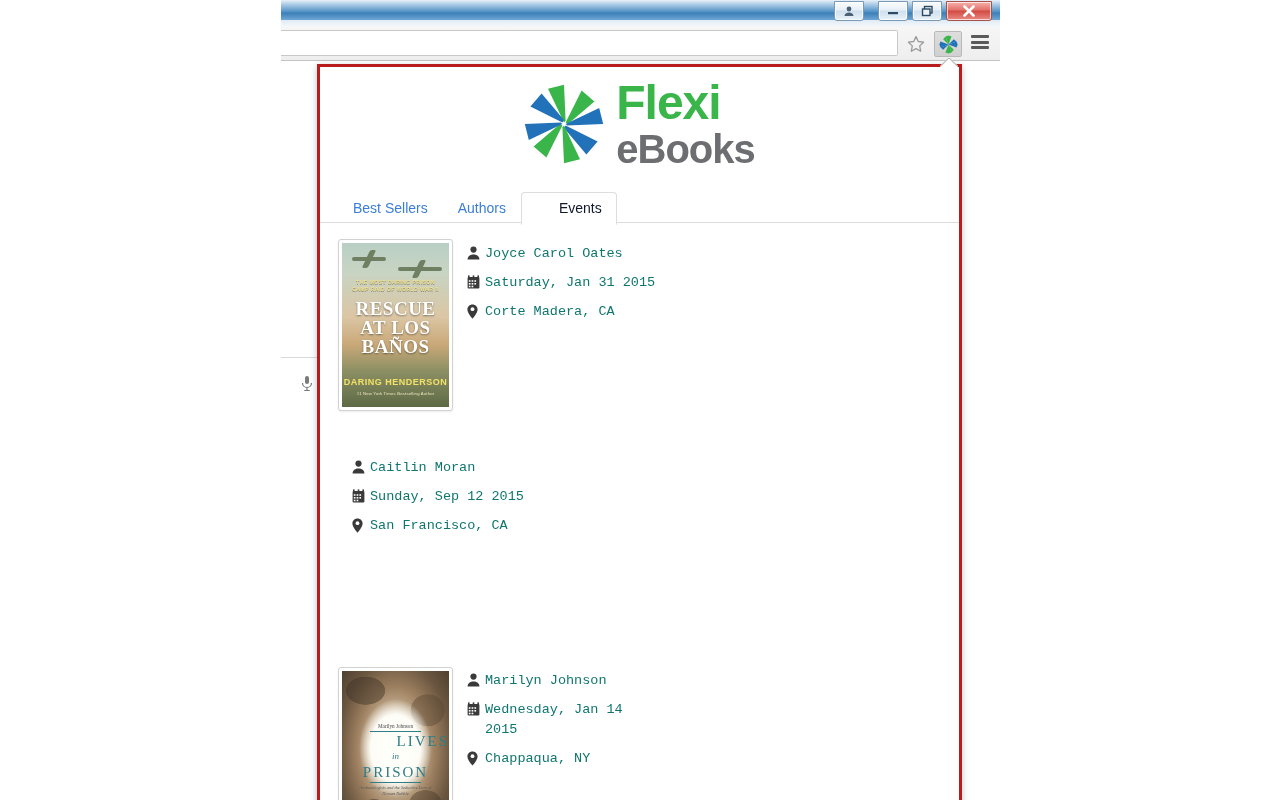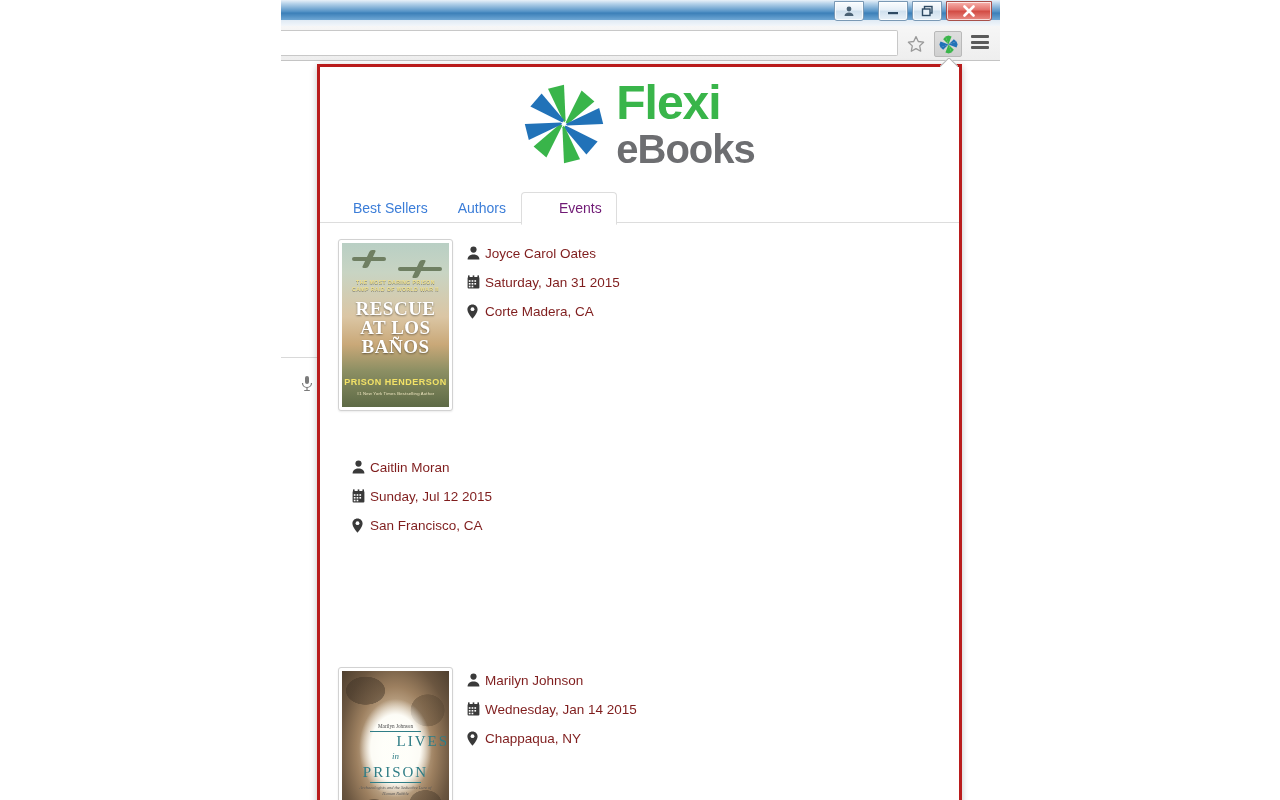--- a/index.html
+++ b/index.html
@@ -107,38 +107,38 @@
     padding-left: 18px;
     display: flex; align-items: flex-start;
   }
   .tab {
     font-size: 14px; color: #3b7dd8; padding: 7px 14px 8px 14px;
     cursor: pointer; position: relative; top: 1px;
     border: 1px solid transparent; border-bottom: none;
     background: transparent;
   }
   .tab.active {
-    color: #701a75; background: #fff;
+    color: #0f172a; background: #fff;
     border: 1px solid #ddd; border-bottom: 1px solid #fff;
     border-radius: 4px 4px 0 0;
     padding-left: 37px;
   }
 
   
   .events { padding: 16px 0 0 18px; display: flex; flex-wrap: wrap; }
   .event { width: 318px; height: 190px; display: flex; margin-bottom: 24px; }
   .cover-wrap {
     width: 115px; height: 172px; background: #fff;
     border: 1px solid #d2d2d2; border-radius: 3px; padding: 3px;
     box-shadow: 0 1px 2px rgba(0,0,0,.08);
     flex: 0 0 auto;
   }
   .cover { width: 100%; height: 100%; position: relative; overflow: hidden; }
   .meta { padding-left: 14px; padding-top: 4px; flex: 1 1 auto; }
-  .meta-row { display: flex; align-items: flex-start; margin-bottom: 9px; font-size: 13.5px; color: #7f1d1d; line-height: 20px; }
+  .meta-row { display: flex; align-items: flex-start; margin-bottom: 9px; font-size: 13.5px; color: #0f766e; line-height: 20px; font-family: Liberation Mono, monospace; }
   .meta-ico { width: 18px; flex: 0 0 18px; display: flex; justify-content: flex-start; padding-top: 2px; }
   .meta-txt { flex: 1 1 auto; }
   .event.top .meta { padding-top: 5px; }
 
   
   .bk { position: absolute; inset: 0; }
 
   
   .bk1 { background: linear-gradient(to bottom,#b9cfc4 0%, #c8d4c3 18%, #dbc6a4 45%, #c9a878 62%, #8c8f63 78%, #5d6a46 100%); padding-left: 40px; }
   .bk1 .plane { position:absolute; background:#6f7f62; height:4px; border-radius:2px; }
@@ -289,21 +289,21 @@
 
       <div class="event top">
         <div class="cover-wrap">
           <div class="cover">
               <div class="bk bk1">
             <div class="plane" style="top:14px; left:10px; width:34px;"></div>
             <div class="plane" style="top:24px; left:56px; width:44px;"></div>
             <div class="t1">THE MOST DARING PRISON CAMP RAID OF WORLD WAR II</div>
             <div class="t2">RESCUE AT LOS BAÑOS</div>
             <div class="foliage"></div>
-            <div class="auth">PRISON HENDERSON</div>
+            <div class="auth">DARING HENDERSON</div>
             <div class="sub">#1 New York Times Bestselling Author</div>
           </div>
             </div>
         </div>
         <div class="meta">
           <div class="meta-row">
             <span class="meta-ico">
               <svg width="13" height="14" viewBox="0 0 13 14">
                   <circle cx="6.5" cy="3.6" r="3.1" fill="#3a3a3a"></circle>
                   <path d="M0.6 13.4c0-3.3 2.6-5 5.9-5s5.9 1.7 5.9 5z" fill="#3a3a3a"></path>
@@ -363,21 +363,21 @@
                   <rect x="1.8" y="8" width="1.7" height="1.6" fill="#fff"></rect>
                   <rect x="4.6" y="8" width="1.7" height="1.6" fill="#fff"></rect>
                   <rect x="7.4" y="8" width="1.7" height="1.6" fill="#fff"></rect>
                   <rect x="1.8" y="10.7" width="1.7" height="1.6" fill="#fff"></rect>
                   <rect x="4.6" y="10.7" width="1.7" height="1.6" fill="#fff"></rect>
                   <rect x="1" y="0.4" width="1.6" height="2.4" fill="#3a3a3a"></rect>
                   <rect x="5.7" y="0.4" width="1.6" height="2.4" fill="#3a3a3a"></rect>
                   <rect x="10.4" y="0.4" width="1.6" height="2.4" fill="#3a3a3a"></rect>
                 </svg>
             </span>
-            <span class="meta-txt">Sunday, Jul 12 2015</span>
+            <span class="meta-txt">Sunday, Sep 12 2015</span>
           </div>
           <div class="meta-row">
             <span class="meta-ico">
               <svg width="11" height="15" viewBox="0 0 11 15">
                   <path d="M5.5 0.4C2.6 0.4 0.4 2.6 0.4 5.4c0 3.6 5.1 9.2 5.1 9.2s5.1-5.6 5.1-9.2c0-2.8-2.2-5-5.1-5z" fill="#3a3a3a"></path>
                   <circle cx="5.5" cy="5.2" r="1.9" fill="#fff"></circle>
                 </svg>
             </span>
             <span class="meta-txt">San Francisco, CA</span>
           </div>

